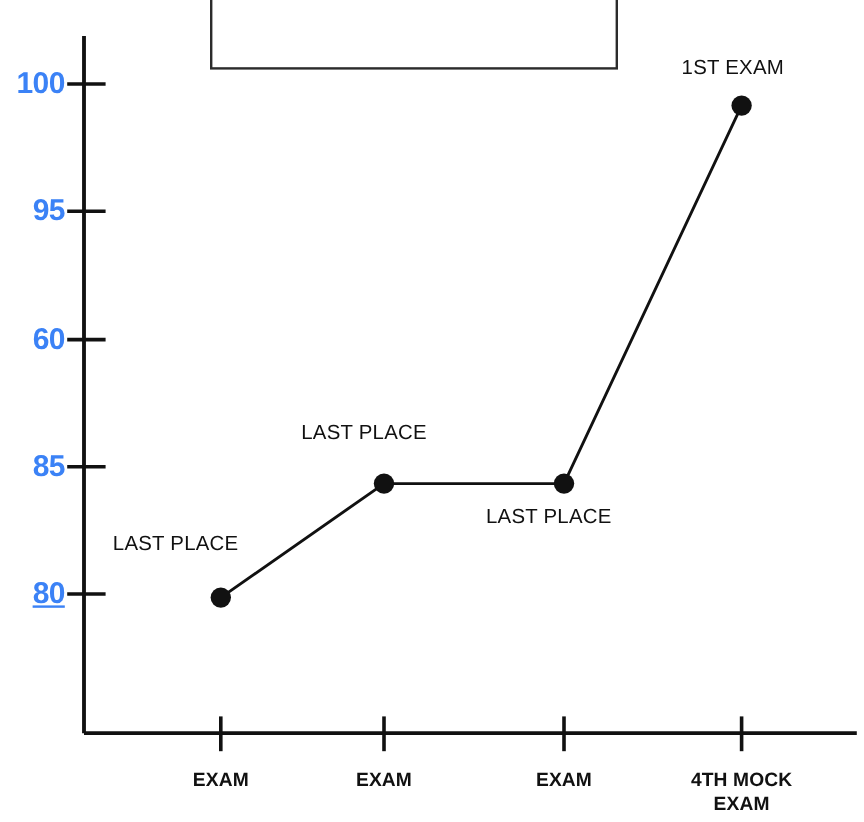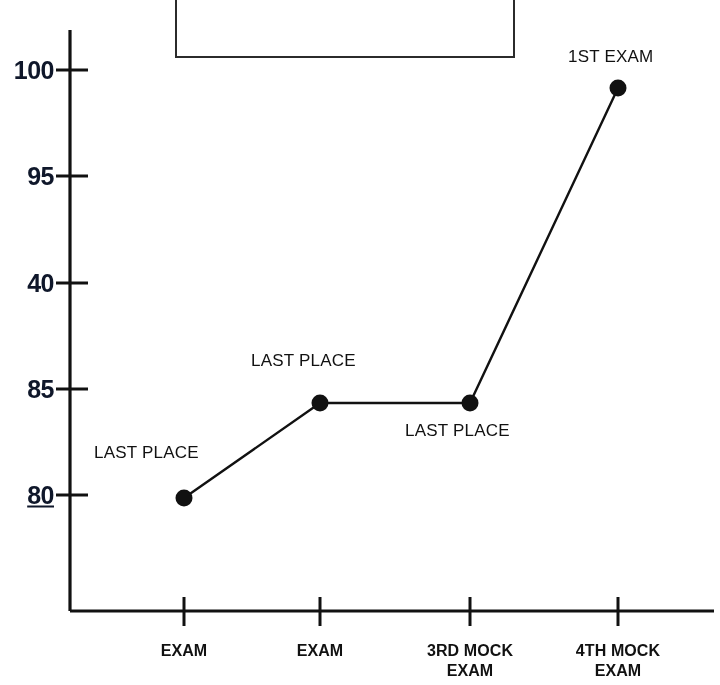--- a/index.html
+++ b/index.html
@@ -23,21 +23,21 @@
     left: 0;
     top: 0;
     width: 720px;
     height: 685px;
     display: block;
   }
   .ytick-label {
     position: absolute;
     font-size: 25px;
     font-weight: 700;
-    color: #0f172a;
+    color: #3b82f6;
     text-align: right;
     width: 54px;
     letter-spacing: -0.5px;
     line-height: 1;
     transform: translateY(-50%);
   }
   .xtick-label {
     position: absolute;
     font-size: 16px;
     font-weight: 700;
@@ -99,32 +99,31 @@
       <circle cx="618" cy="88" r="8.5"></circle>
     </g>
   </svg>
 
   <div class="legend-box" style="left:175px; top:-40px; width:340px; height:98px;">
     <span></span>
   </div>
 
   <div class="ytick-label" style="left:0px; top:70px;">100</div>
   <div class="ytick-label" style="left:0px; top:176px;">95</div>
-  <div class="ytick-label" style="left:0px; top:283px;">40</div>
+  <div class="ytick-label" style="left:0px; top:283px;">60</div>
   <div class="ytick-label" style="left:0px; top:389px;">85</div>
   <div class="ytick-label" style="left:0px; top:495px;text-decoration:underline;">80</div>
 
   <div class="xtick-label" style="left:184px; top:641px;">
     <div>EXAM</div>
   </div>
   <div class="xtick-label" style="left:320px; top:641px;">
     <div>EXAM</div>
   </div>
   <div class="xtick-label" style="left:470px; top:641px;">
-    <div>3RD MOCK</div>
     <div>EXAM</div>
   </div>
   <div class="xtick-label" style="left:618px; top:641px;">
     <div>4TH MOCK</div>
     <div>EXAM</div>
   </div>
 
   <div class="point-annotation" style="left:94px; top:444px;">LAST PLACE</div>
   <div class="point-annotation" style="left:251px; top:352px;">LAST PLACE</div>
   <div class="point-annotation" style="left:405px; top:422px;">LAST PLACE</div>

